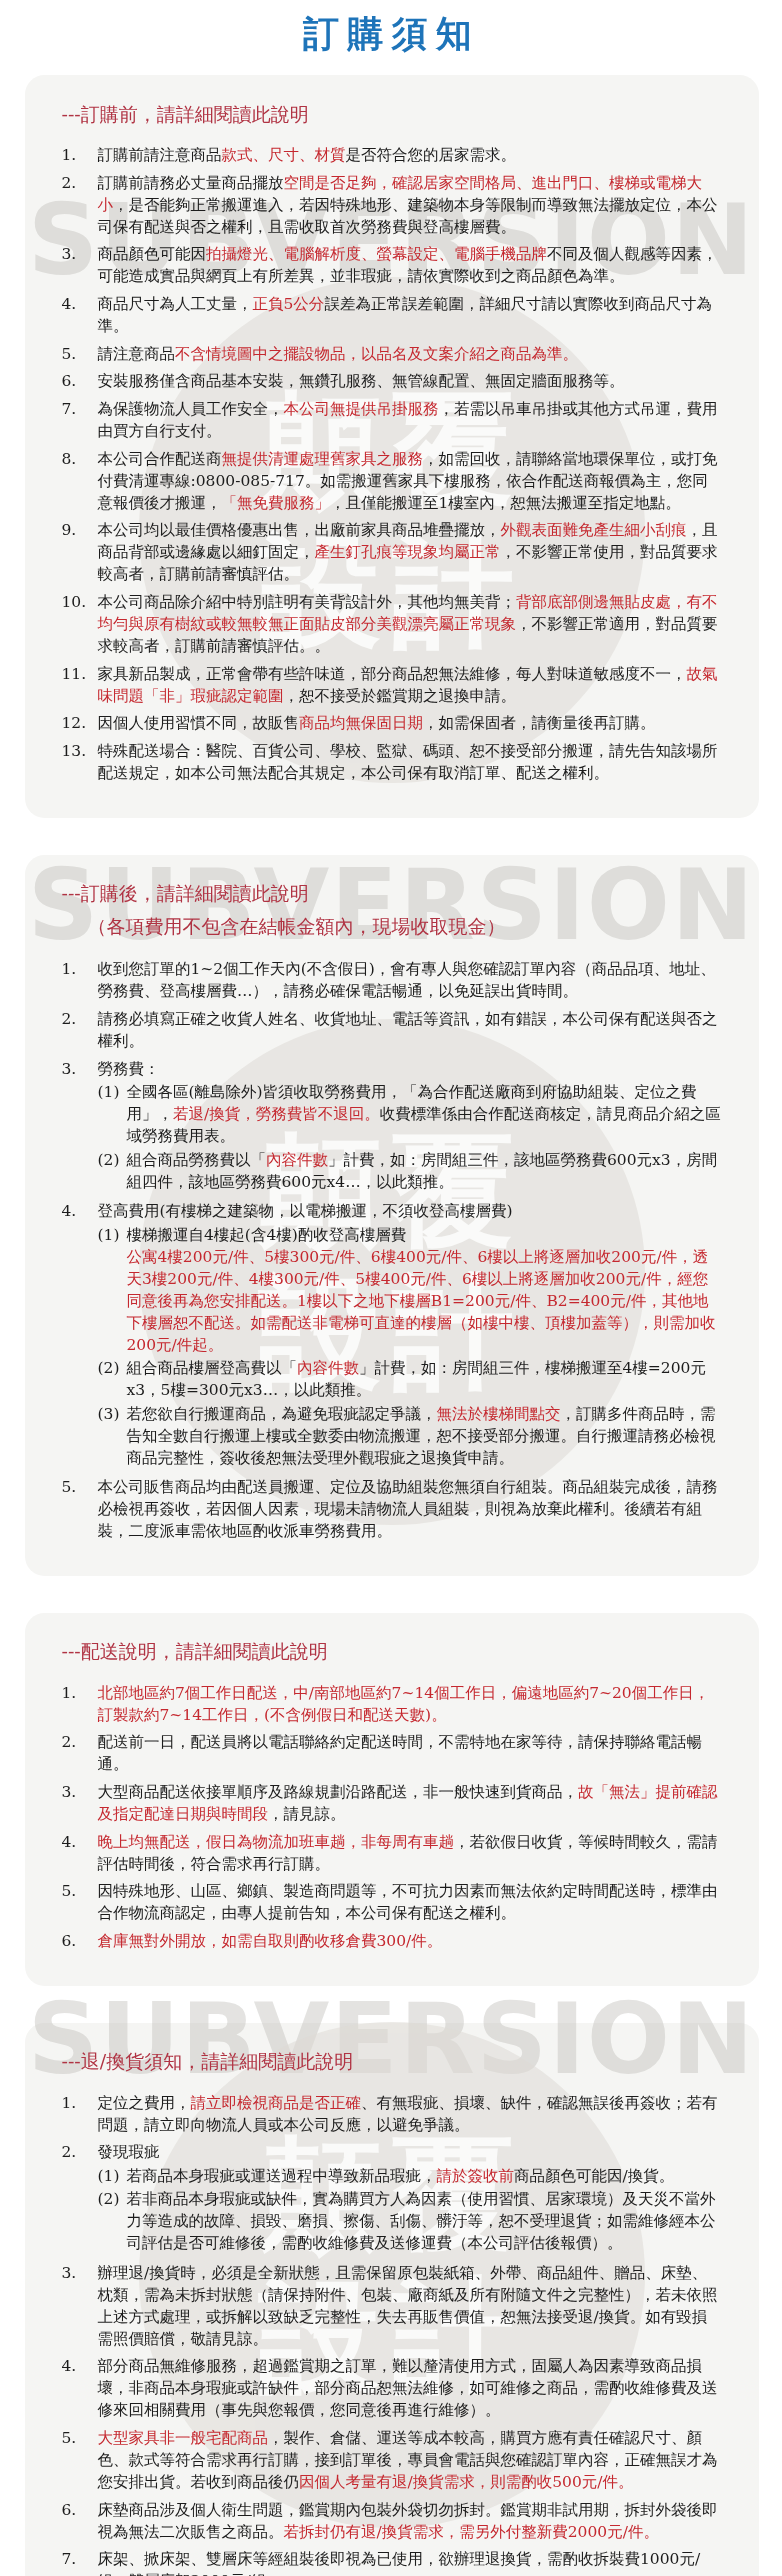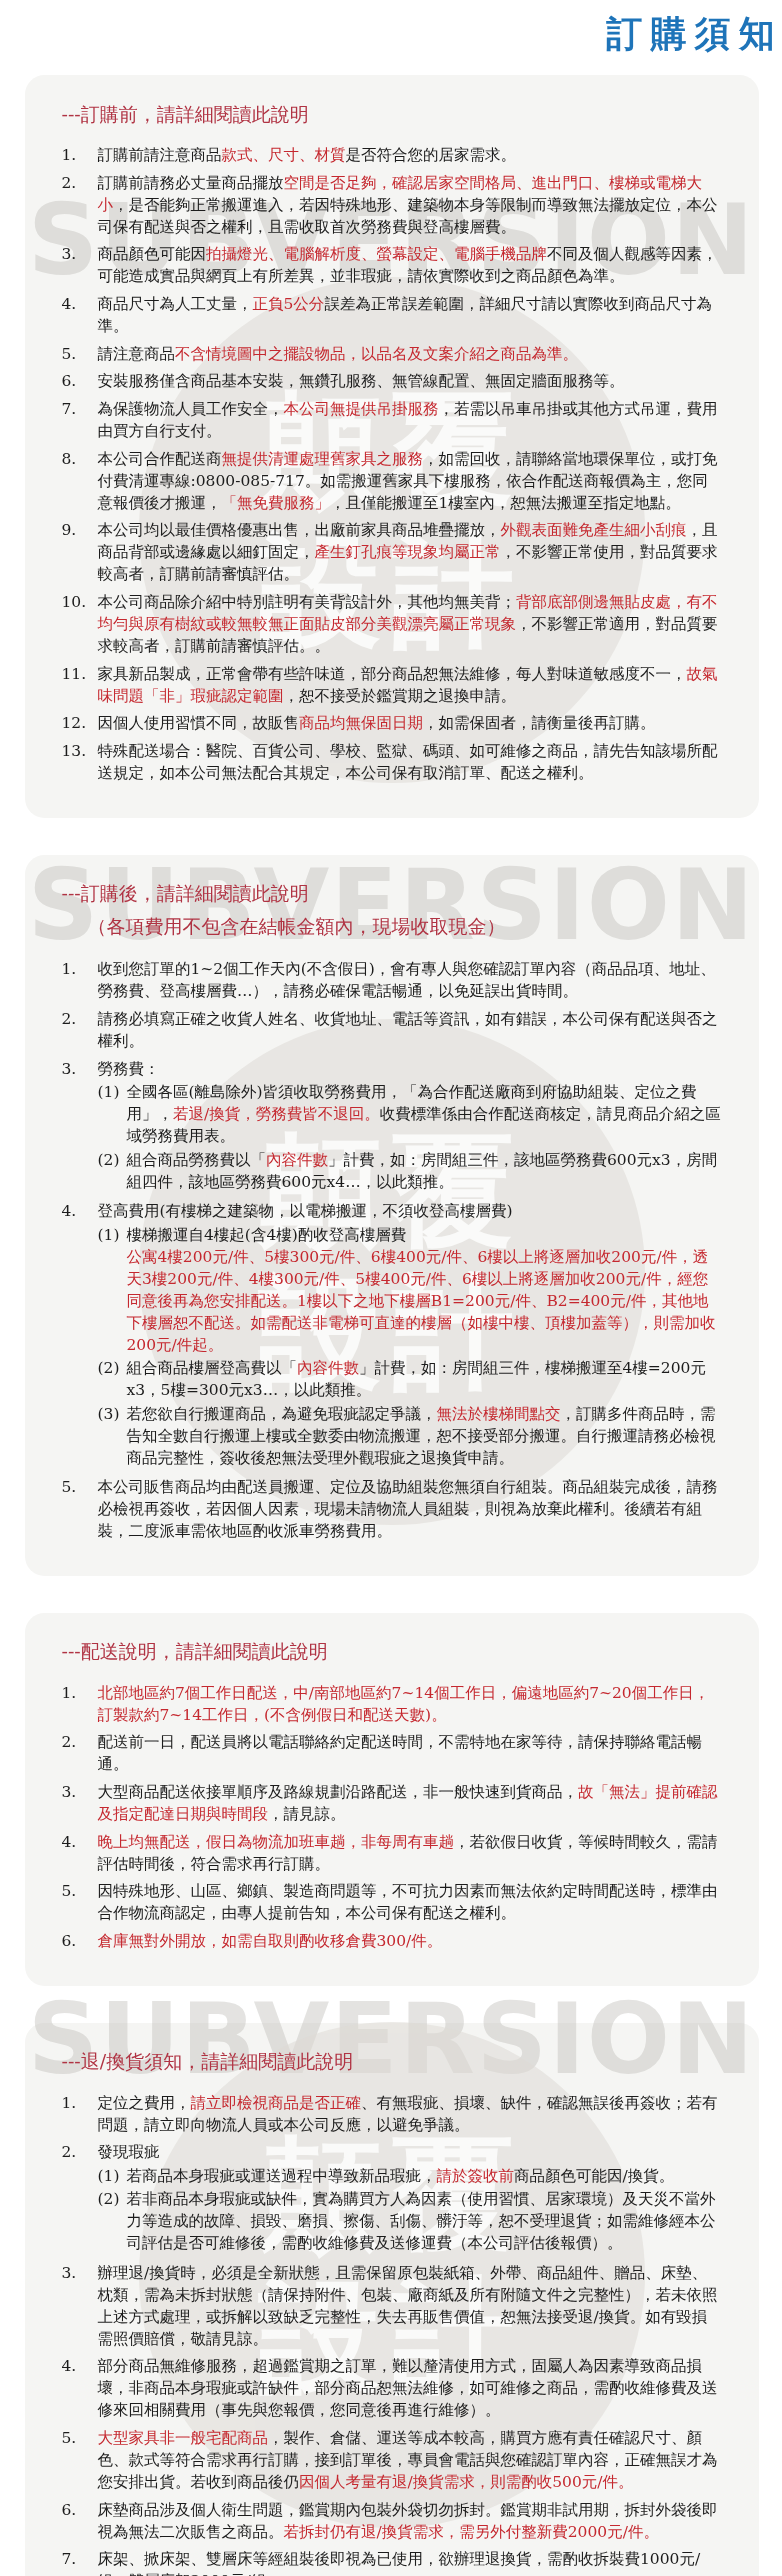--- a/index.html
+++ b/index.html
@@ -15,21 +15,21 @@
   html,body{background:#ffffff;}
   body{
     width:783px;
     min-height:2576px;
     font-family:"DejaVu Serif","Liberation Serif",serif;
     color:var(--ink);
     position:relative;
     overflow:hidden;
   }
   .page-title{
-    text-align:right;
+    text-align:center;
     color:var(--blue);
     font-size:36px;
     font-weight:bold;
     letter-spacing:8.2px;
     padding:9.8px 0 16.3px 0;
   }
   .content{position:relative;}
   .box{
     position:relative;
     width:734px;
@@ -188,21 +188,21 @@
         <li class="item">
           <span class="num">11.</span>
           <div class="txt"><span>家具新品製成，正常會帶有些許味道，部分商品恕無法維修，每人對味道敏感度不一，</span><span class="r">故氣味問題「非」瑕疵認定範圍</span><span>，恕不接受於鑑賞期之退換申請。</span></div>
         </li>
         <li class="item">
           <span class="num">12.</span>
           <div class="txt"><span>因個人使用習慣不同，故販售</span><span class="r">商品均無保固日期</span><span>，如需保固者，請衡量後再訂購。</span></div>
         </li>
         <li class="item">
           <span class="num">13.</span>
-          <div class="txt"><span>特殊配送場合：醫院、百貨公司、學校、監獄、碼頭、如可維修之商品，請先告知該場所配送規定，如本公司無法配合其規定，本公司保有取消訂單、配送之權利。</span></div>
+          <div class="txt"><span>特殊配送場合：醫院、百貨公司、學校、監獄、碼頭、恕不接受部分搬運，請先告知該場所配送規定，如本公司無法配合其規定，本公司保有取消訂單、配送之權利。</span></div>
         </li>
       </ol>
     </section>
     <section class="box">
       <h2 class="sec-heading">---訂購後，請詳細閱讀此說明</h2>
       <div class="sec-subheading">（各項費用不包含在結帳金額內，現場收取現金）</div>
       <ol class="items">
         <li class="item">
           <span class="num">1.</span>
           <div class="txt"><span>收到您訂單的1~2個工作天內(不含假日)，會有專人與您確認訂單內容（商品品項、地址、勞務費、登高樓層費…），請務必確保電話暢通，以免延誤出貨時間。</span></div>

